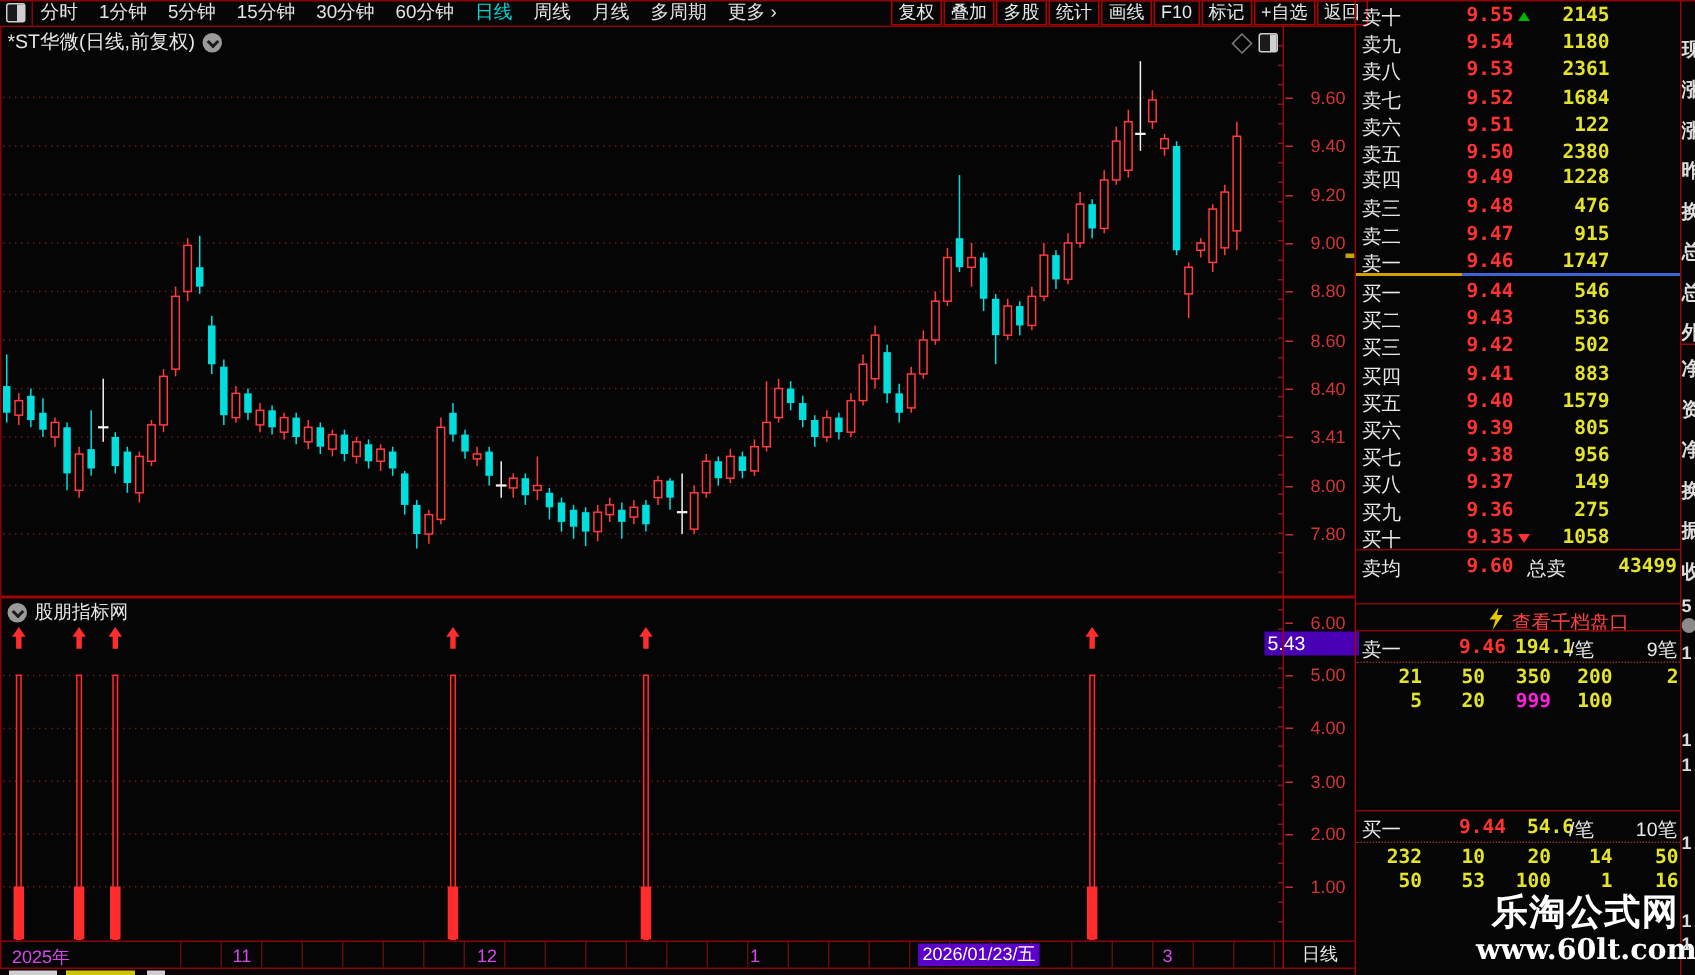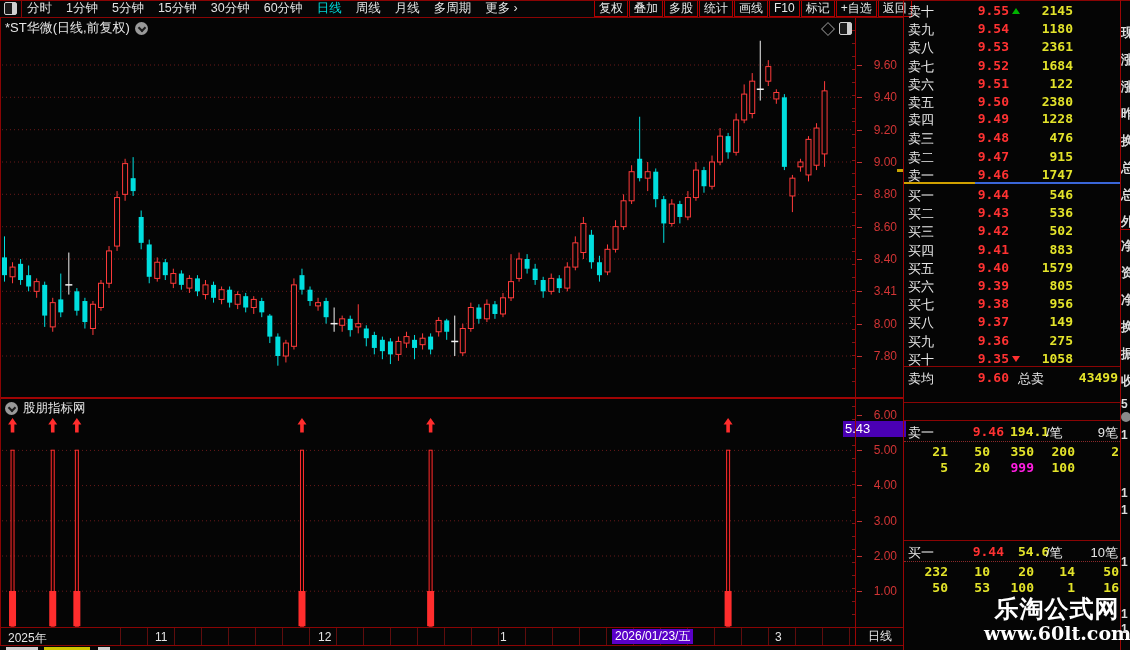--- a/index.html
+++ b/index.html
@@ -29,21 +29,21 @@
   
   .ax-label{position:absolute;width:41px;text-align:right;font-size:12px;color:#d23535;}
   .tick-l{position:absolute;left:1px;width:5px;height:1px;background:#c03030;}
   .tick-m{position:absolute;width:4px;height:1px;background:#7c1717;}
   #value-badge{position:absolute;left:843px;top:421px;width:61px;height:16px;background:#4a00b4;
                color:#fff;font-size:13px;line-height:16px;padding-left:2px;}
   #ind-header{position:absolute;left:5px;top:401px;height:15px;display:flex;gap:5px;align-items:center;
               font-size:12.5px;color:#e6e6e6;white-space:nowrap;}
   
   #date-axis{position:absolute;left:0;top:628px;width:903px;height:17px;overflow:hidden;}
-  .date-label{position:absolute;top:2px;font-size:12px;color:#e5e5e5;white-space:nowrap;}
+  .date-label{position:absolute;top:2px;font-size:12px;color:#d946ef;white-space:nowrap;}
   .date-label.hl{background:#5a00c8;color:#fff;padding:0 3px;top:1px;line-height:15px;}
   #period-cell{position:absolute;left:857px;top:628px;width:46px;height:17px;text-align:center;
                font-size:12px;color:#e8e8e8;line-height:17px;}
   
   #orderbook{position:absolute;left:904px;top:0;width:216px;height:650px;font-size:13px;}
   .ob-row{position:absolute;left:0;width:216px;height:18px;}
   .ob-l{position:absolute;left:4px;top:2px;color:#e8e8e8;font-size:13px;}
   .num{font-family:"DejaVu Sans Mono",monospace;font-weight:bold;}
   .ob-p{position:absolute;left:50px;top:2px;width:55px;text-align:right;color:#ff3232;}
   .ob-v{position:absolute;left:89px;top:2px;width:80px;text-align:right;color:#e3e32a;}
@@ -818,20 +818,26 @@
     <div class="hline" style="left:0;top:366px;width:216px;"></div>
 
     <div class="ob-row" style="top:368px;">
       <span class="avg-l">卖均</span>
       <span class="avg-p num">9.60</span>
       <span class="avg-tl">总卖</span>
       <span class="avg-v num">43499</span>
     </div>
     <div class="hline" style="left:0;top:402px;width:216px;"></div>
 
+    <div class="ob-row" style="top:404px;">
+      <svg width="11" height="15" style="position:absolute;left:88px;top:1px;">
+        <polygon points="7,0 1,8 5,8 3,15 10,5 6,5" fill="#e6c800"></polygon>
+      </svg>
+      <span style="position:absolute;left:104px;top:2px;color:#ff4040;">查看千档盘口</span>
+    </div>
     <div class="hline" style="left:0;top:420px;width:216px;"></div>
 
     <div class="ob-row" style="top:422px;">
       <span class="ob-l">卖一</span>
       <span style="position:absolute;left:46px;top:2px;width:54px;text-align:right;color:#ff3232;" class="num">9.46</span>
       <span style="position:absolute;left:106px;top:2px;color:#e3e32a;" class="num">194.1</span>
       <span style="position:absolute;left:142px;top:2px;color:#e8e8e8;">/笔</span>
       <span style="position:absolute;left:172px;top:2px;width:42px;text-align:right;color:#e8e8e8;">9笔</span>
     </div>
     <div class="dotted" style="top:441px;"></div>

